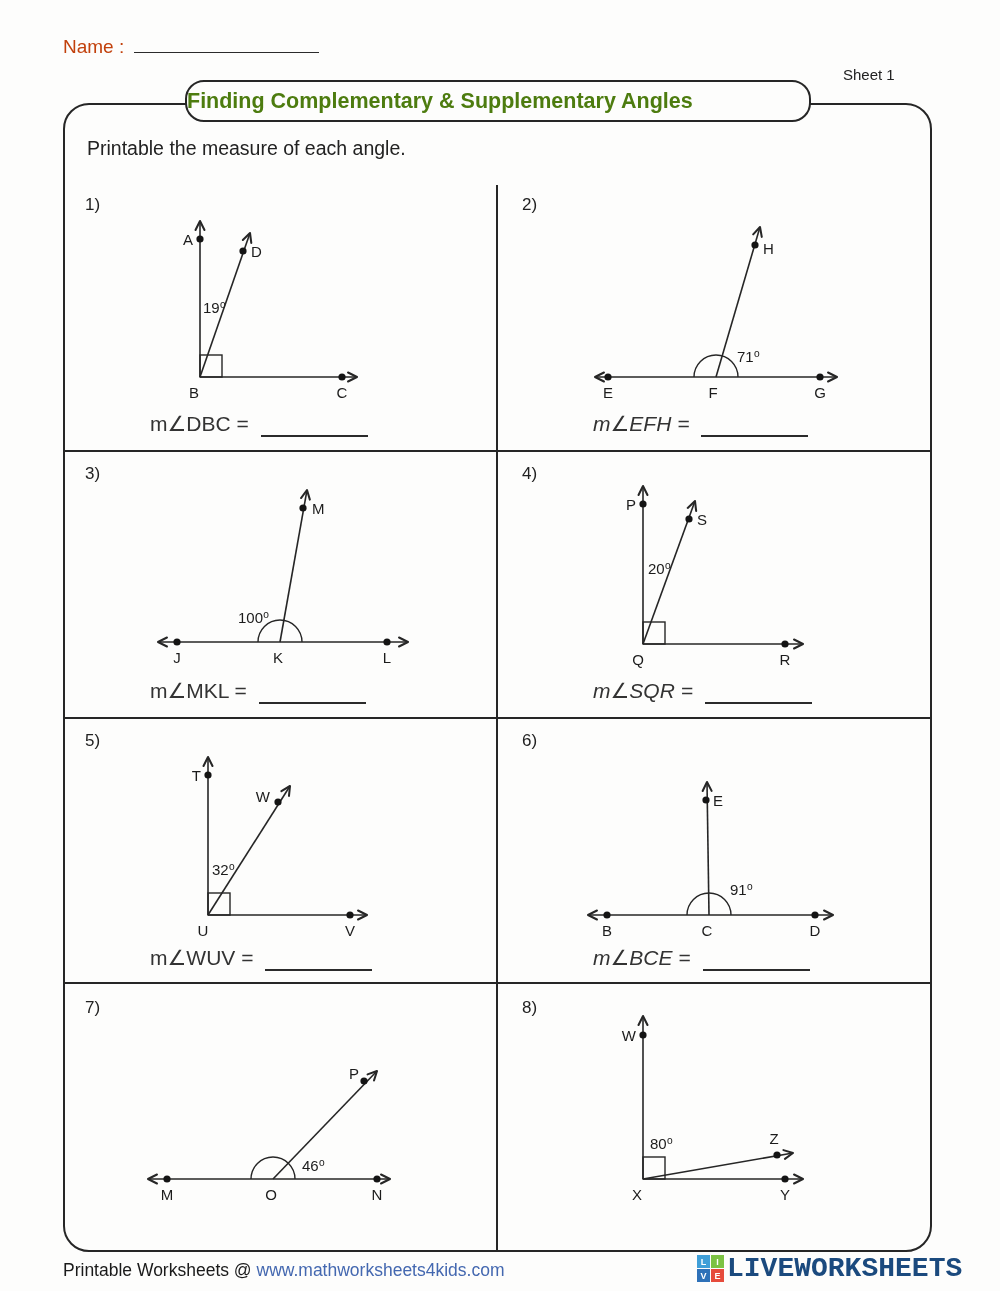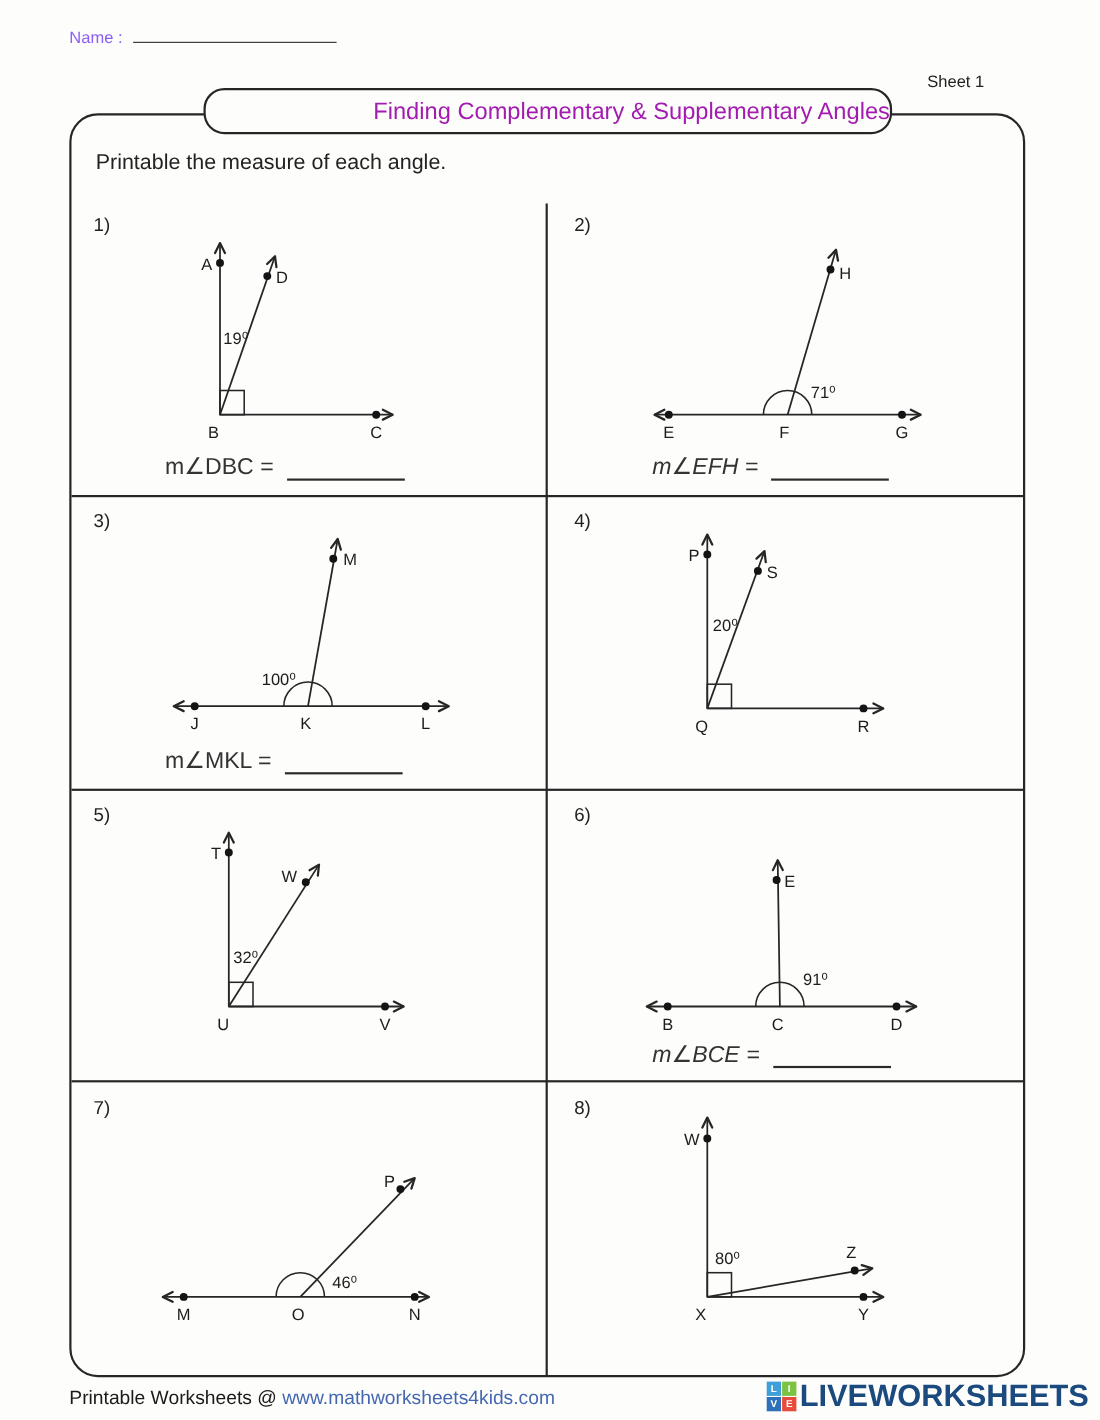--- a/index.html
+++ b/index.html
@@ -1,32 +1,32 @@
 <!DOCTYPE html>
 <html><head>
 <meta charset="utf-8">
 <style>
   html,body{margin:0;padding:0;background:#e8e8e8;}
   .sheet-page{
     position:relative;width:1000px;height:1291px;background:#fdfdfc;
     font-family:"Liberation Sans","DejaVu Sans",sans-serif;color:#1c1c1c;
     margin:0 auto;overflow:hidden;
   }
-  .name-row{position:absolute;left:63px;top:24px;font-size:15px;color:#8b5cf6;}
+  .name-row{position:absolute;left:63px;top:36px;font-size:19px;color:#c2410c;}
   .name-line{display:inline-block;width:185px;height:14px;border-bottom:1.8px solid #2b2b2b;margin-left:10px;}
   .sheet-label{position:absolute;left:843px;top:66px;font-size:15px;color:#222;}
   .main-box{
     position:absolute;left:63px;top:103px;width:865px;height:1145px;
     border:2px solid #262626;border-radius:26px;background:transparent;
   }
   .title-badge{
     position:absolute;left:120px;top:-25px;width:622px;height:38px;
     background:#fdfdfc;border:2.5px solid #262626;border-radius:19px;
-    display:flex;align-items:center;justify-content:flex-end;
-    font-size:21.5px;font-weight:normal;color:#a21caf;z-index:3;
+    display:flex;align-items:center;justify-content:flex-start;
+    font-size:21.5px;font-weight:bold;color:#4d7c0f;z-index:3;
   }
   .instruction{position:absolute;left:22px;top:32px;font-size:19.5px;color:#222;}
   .cells{position:absolute;left:0;top:80px;width:865px;height:1065px;}
   .vline{position:absolute;left:431px;top:0;width:2px;height:1065px;background:#262626;}
   .hline{position:absolute;left:0;width:865px;height:2px;background:#262626;}
   .cell{position:absolute;overflow:hidden;}
   .cell svg{position:absolute;left:0;top:0;}
   .pnum{position:absolute;font-size:17px;color:#222;}
   .question{position:absolute;top:224px;font-size:21px;color:#333;white-space:nowrap;}
   .q-left{left:85px;} .q-right{left:96px;font-style:italic;}
@@ -35,21 +35,21 @@
   svg .ang{font-size:15px;}
   svg line, svg path{stroke:#262626;stroke-width:1.6;fill:none;}
   svg rect.sq{stroke:#262626;stroke-width:1.4;fill:none;}
   svg path.arc{stroke-width:1.4;}
   svg circle{fill:#141414;stroke:none;}
   .footer-left{position:absolute;left:63px;top:1260px;font-size:17.5px;color:#1a1a1a;}
   .footer-url{color:#4468b0;text-decoration:none;}
   .lw-logo{position:absolute;left:697px;top:1253px;display:flex;align-items:center;}
   .lw-grid{width:27px;height:27px;display:grid;grid-template-columns:13px 13px;grid-template-rows:13px 13px;gap:1px;margin-right:3px;}
   .lw-tile{display:flex;align-items:center;justify-content:center;color:#fff;font-size:9px;font-weight:bold;}
-  .lw-text{font-size:28px;font-weight:800;color:#1b4a7e;letter-spacing:0px;}
+  .lw-text{font-size:28px;font-weight:800;color:#1b4a7e;letter-spacing:0px;font-family:Liberation Mono, monospace;}
 </style>
 </head>
 <body>
 
 <div class="sheet-page">
 
   <svg width="0" height="0" style="position:absolute">
     <defs>
       <marker id="arr" viewBox="0 0 10 10" refX="8.5" refY="5" markerWidth="8" markerHeight="8" orient="auto-start-reverse">
         <path d="M1.5,1.5 L8.5,5 L1.5,8.5" fill="none" stroke="#262626" stroke-width="1.5" stroke-linecap="round" stroke-linejoin="round"></path>
@@ -144,38 +144,44 @@
           <rect class="sq" x="146" y="170" width="22" height="22"></rect>
           <circle cx="146" cy="52" r="3.6"></circle>
           <circle cx="192" cy="67" r="3.6"></circle>
           <circle cx="288" cy="192" r="3.6"></circle>
           <text x="139" y="58" text-anchor="end">P</text>
           <text x="200" y="73" text-anchor="start">S</text>
           <text x="141" y="213" text-anchor="middle">Q</text>
           <text x="288" y="213" text-anchor="middle">R</text>
           <text class="ang" x="151" y="122" text-anchor="start">20⁰</text>
         </svg>
+        <div class="question q-right">
+          <span>m∠SQR =</span><span class="ans-line"></span>
+        </div>
       </div>
 
       <div class="cell" style="left:0;top:534px;width:432px;height:263px">
         <div class="pnum" style="left:20px;top:12px">5)</div>
         <svg width="432" height="263" viewBox="0 0 432 263">
           <line x1="143" y1="196" x2="143" y2="38" marker-end="url(#arr)"></line>
           <line x1="143" y1="196" x2="225" y2="67" marker-end="url(#arr)"></line>
           <line x1="143" y1="196" x2="302" y2="196" marker-end="url(#arr)"></line>
           <rect class="sq" x="143" y="174" width="22" height="22"></rect>
           <circle cx="143" cy="56" r="3.6"></circle>
           <circle cx="213" cy="83" r="3.6"></circle>
           <circle cx="285" cy="196" r="3.6"></circle>
           <text x="136" y="62" text-anchor="end">T</text>
           <text x="205" y="83" text-anchor="end">W</text>
           <text x="138" y="217" text-anchor="middle">U</text>
           <text x="285" y="217" text-anchor="middle">V</text>
           <text class="ang" x="147" y="156" text-anchor="start">32⁰</text>
         </svg>
+        <div class="question q-left">
+          <span>m∠WUV =</span><span class="ans-line"></span>
+        </div>
       </div>
 
       <div class="cell" style="left:432px;top:534px;width:433px;height:263px">
         <div class="pnum" style="left:25px;top:12px">6)</div>
         <svg width="433" height="263" viewBox="0 0 433 263">
           <line x1="91" y1="196" x2="336" y2="196" marker-start="url(#arr)" marker-end="url(#arr)"></line>
           <line x1="212" y1="196" x2="210" y2="63" marker-end="url(#arr)"></line>
           <path class="arc" d="M 190 196 A 22 22 0 0 1 234 196"></path>
           <circle cx="110" cy="196" r="3.6"></circle>
           <circle cx="318" cy="196" r="3.6"></circle>

